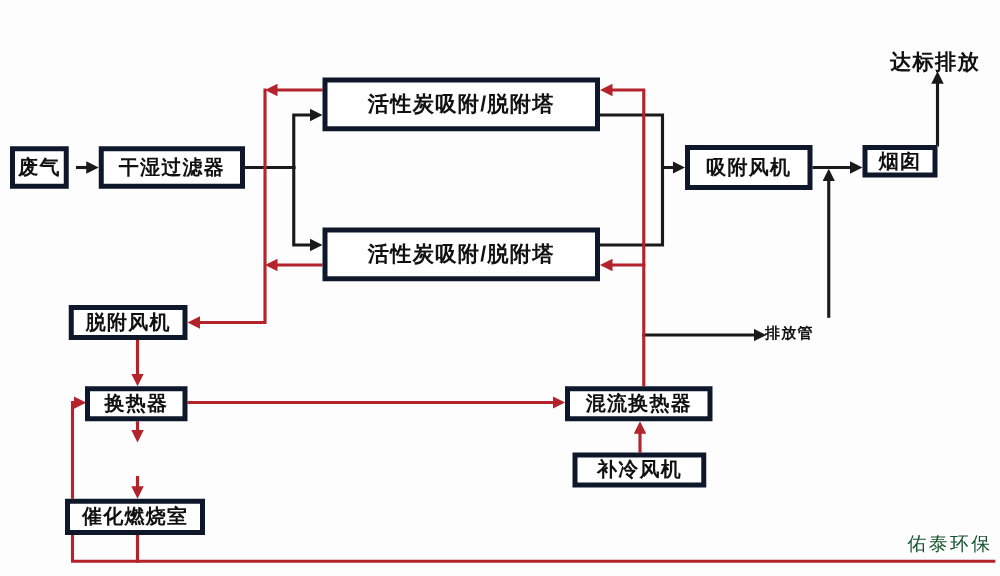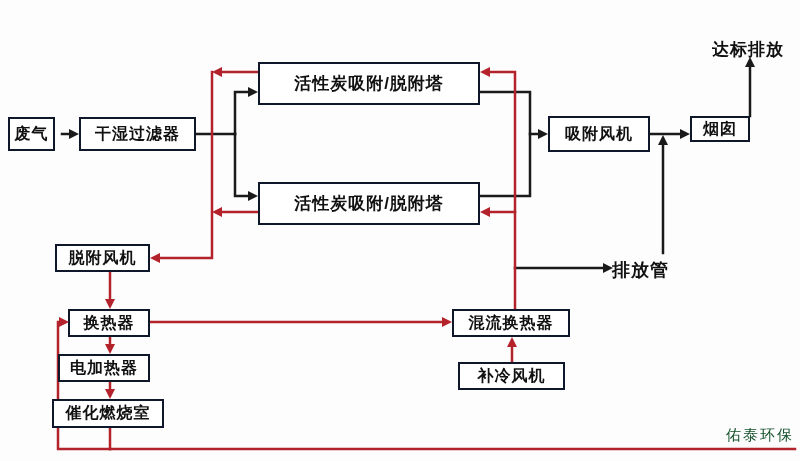--- a/index.html
+++ b/index.html
@@ -2,31 +2,31 @@
 <html><head>
 <meta charset="utf-8">
 <style>
   html,body{margin:0;padding:0;background:#ffffff;}
   body{font-family:"Liberation Sans","DejaVu Sans",sans-serif;}
   #stage{position:relative;width:800px;height:461px;background:#fdfdfd;overflow:hidden;}
   #wires{position:absolute;left:0;top:0;width:800px;height:461px;}
   .box{
     position:absolute;
     background:#ffffff;
-    border:2px solid #0f172a;
+    border:4px solid #0f172a;
     box-sizing:border-box;
     display:flex;align-items:center;justify-content:center;
     font-weight:bold;color:#111;
     font-size:16px;letter-spacing:1px;
     white-space:nowrap;
   }
   .box.big{font-size:17px;}
   .floating-label{
     position:absolute;font-weight:bold;color:#111;
-    font-size:18px;letter-spacing:1px;white-space:nowrap;
+    font-size:12px;letter-spacing:1px;white-space:nowrap;
   }
   .floating-label.big{font-size:17px;text-align:center;}
   #watermark{
     position:absolute;color:#14532d;font-size:15px;
     letter-spacing:2px;font-weight:normal;white-space:nowrap;
   }
 </style>
 </head>
 <body>
 
@@ -81,21 +81,20 @@
   <div class="box big" style="left:258px;top:182px;width:222px;height:43px;">活性炭吸附/脱附塔</div>
 
   <div class="box" style="left:548px;top:116px;width:102px;height:36px;">吸附风机</div>
 
   <div class="box" style="left:690px;top:116px;width:60px;height:26px;">烟囱</div>
 
   <div class="box" style="left:55px;top:244px;width:95px;height:28px;">脱附风机</div>
 
   <div class="box" style="left:68px;top:309px;width:82px;height:28px;">换热器</div>
 
-  <div class="box" style="left:58px;top:354px;width:92px;height:28px;">电加热器</div>
 
   <div class="box" style="left:52px;top:399px;width:112px;height:29px;">催化燃烧室</div>
 
   <div class="box" style="left:458px;top:362px;width:107px;height:28px;">补冷风机</div>
 
   <div class="box" style="left:452px;top:309px;width:118px;height:28px;">混流换热器</div>
 
   <div class="floating-label big" style="left:712px;top:38px;">达标排放</div>
 
   <div class="floating-label" style="left:612px;top:258px;">排放管</div>

